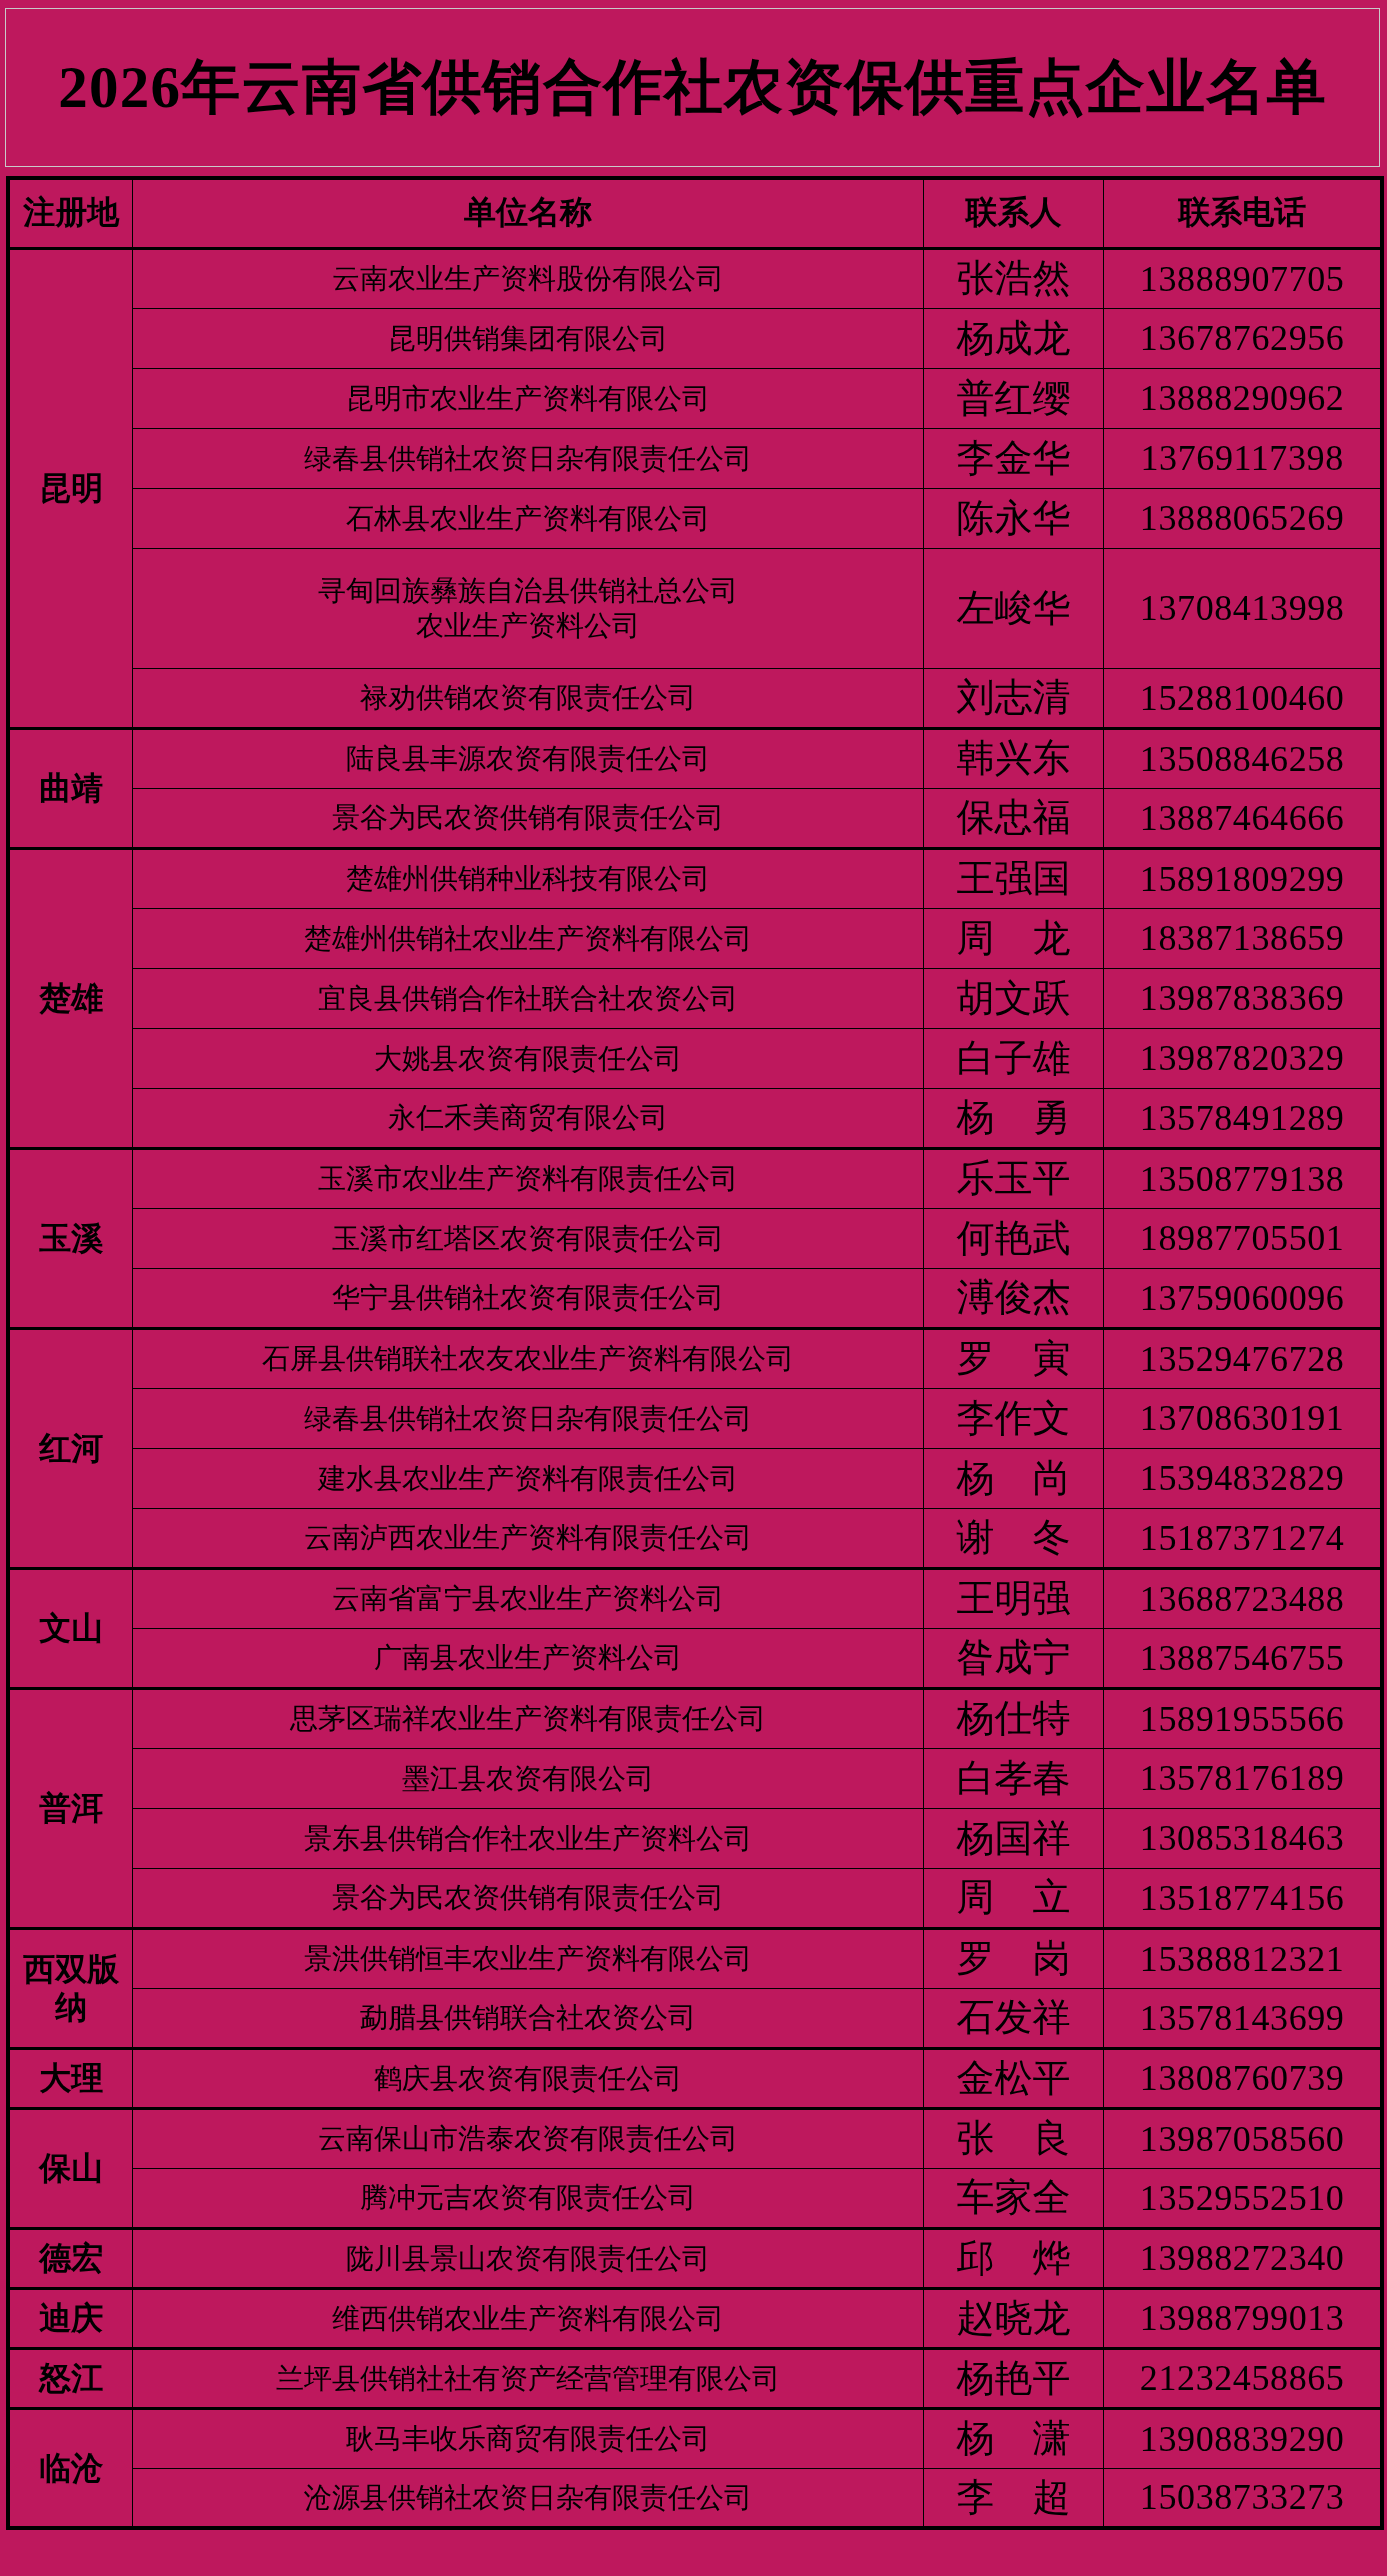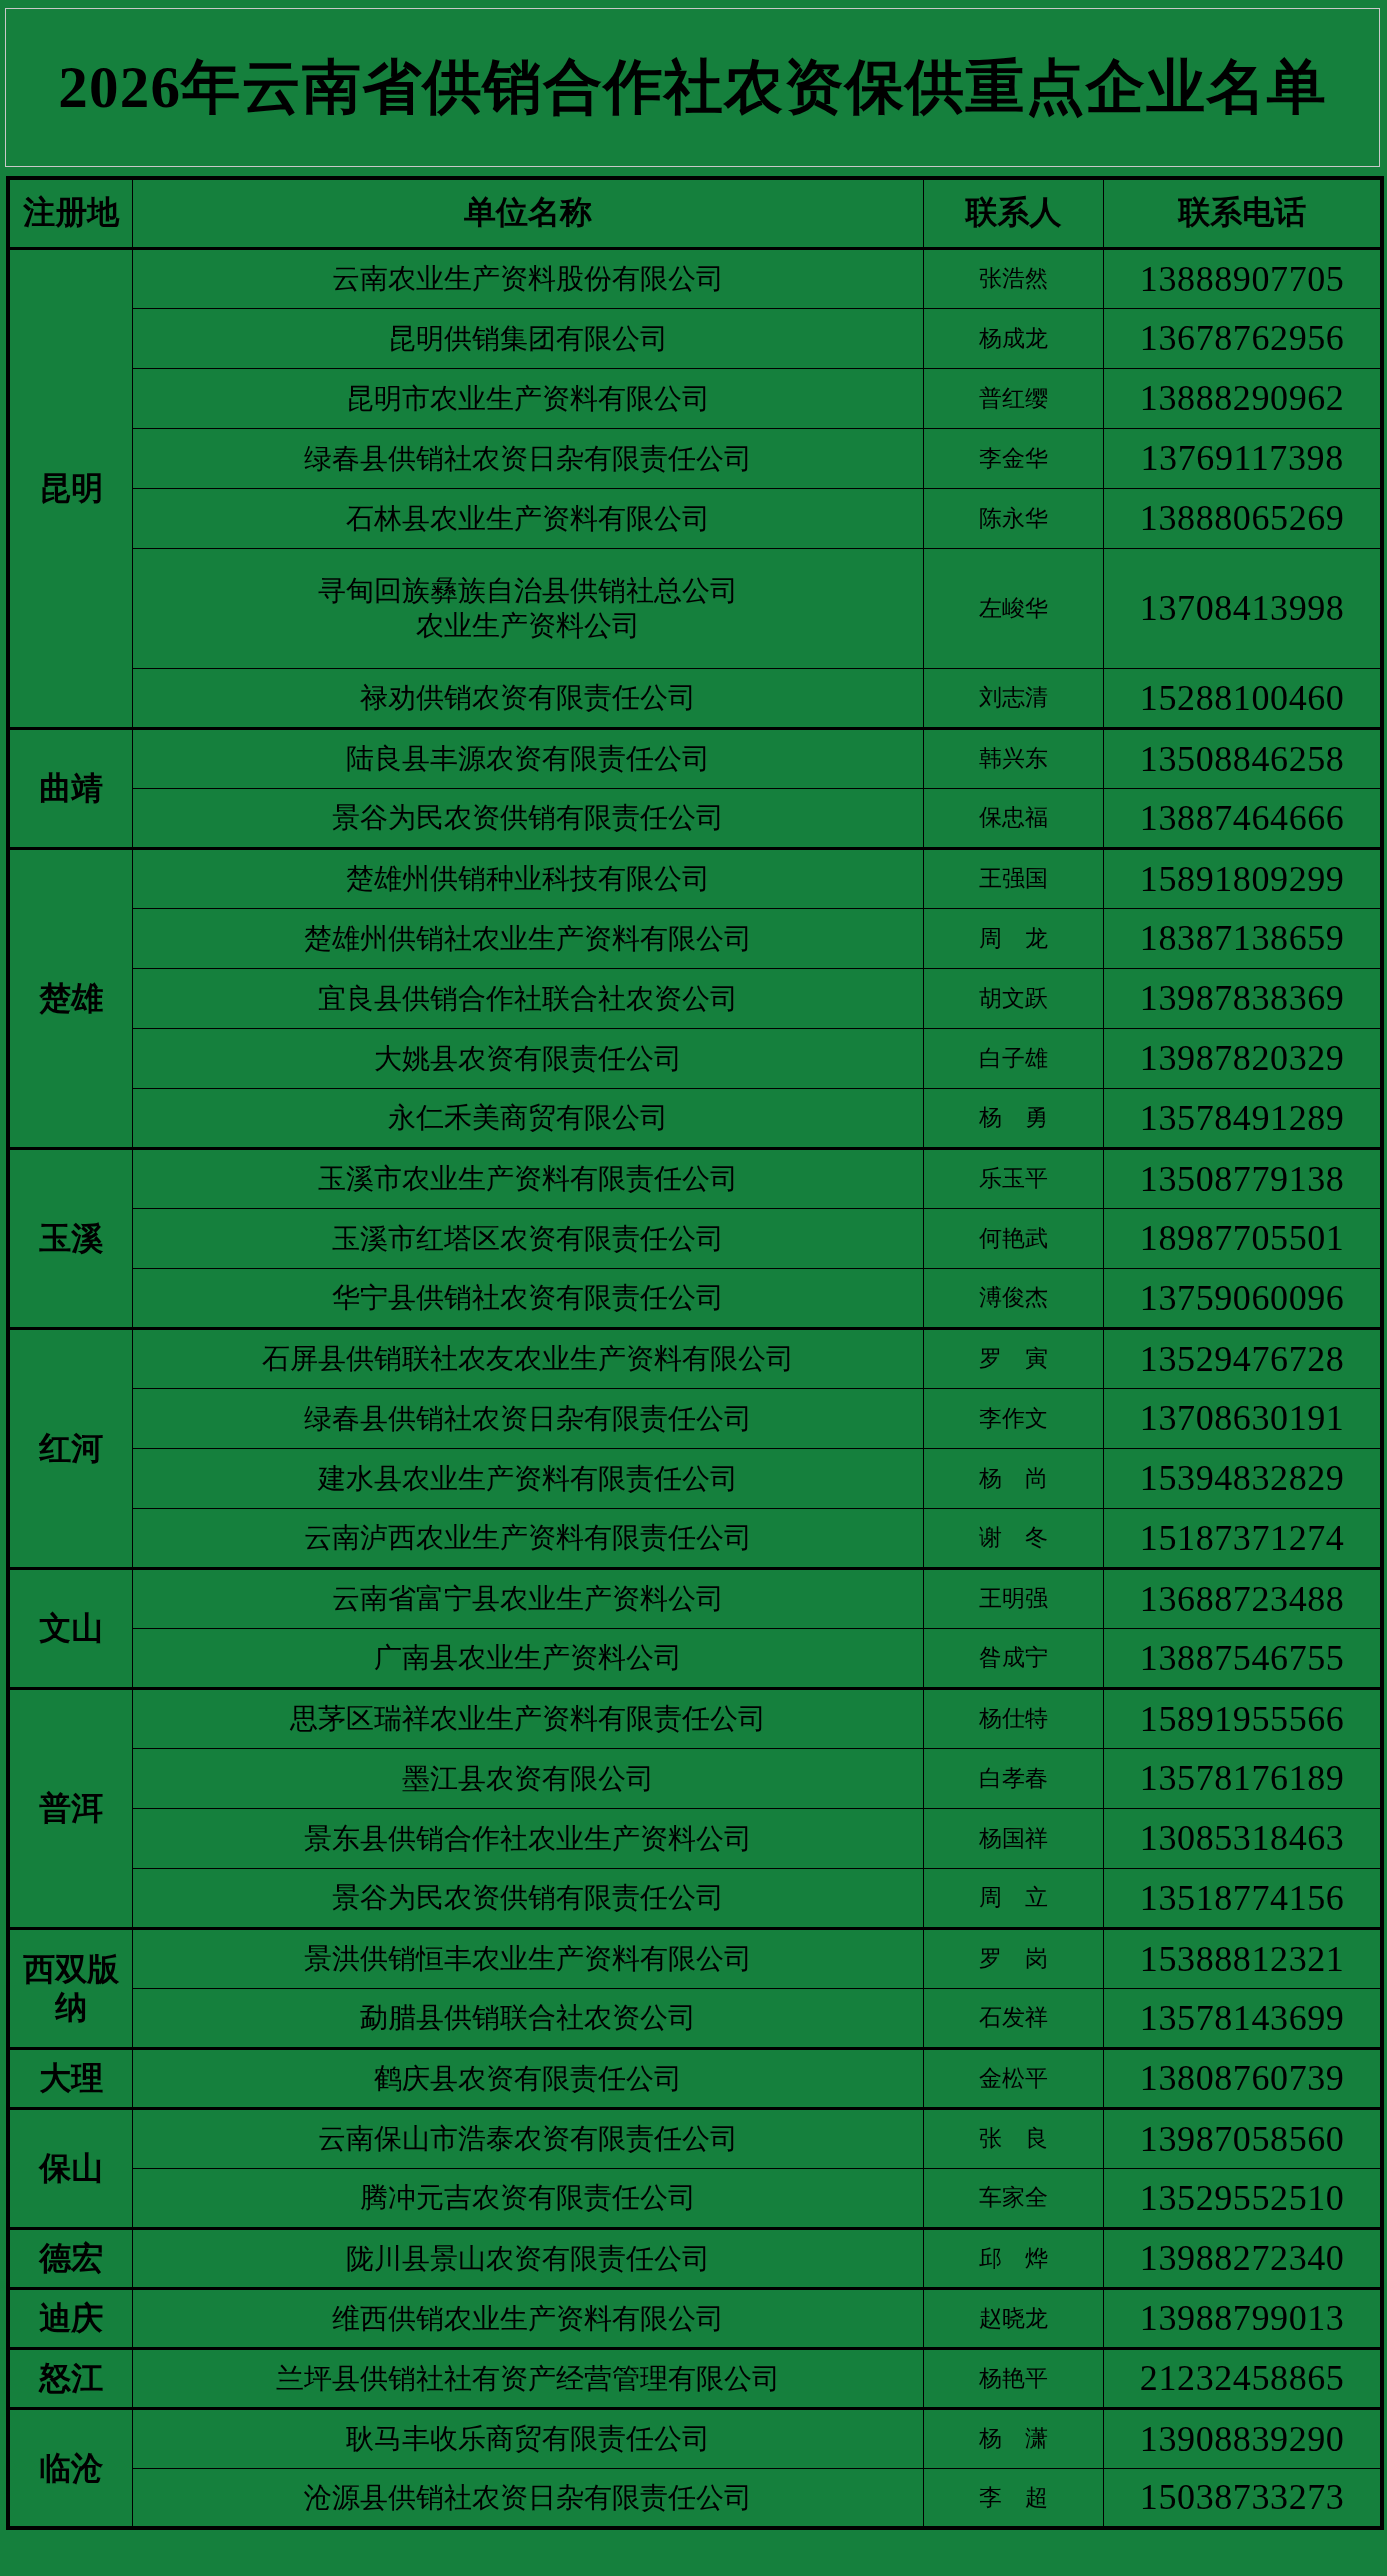--- a/index.html
+++ b/index.html
@@ -8,21 +8,21 @@
     background: #ffffff;
     width: 1387px;
     height: 2576px;
     font-family: "Liberation Serif", "DejaVu Serif", serif;
     color: #000;
   }
   .page {
     position: relative;
     width: 1387px;
     height: 2576px;
-    background: #15803d;
+    background: #be185d;
     overflow: hidden;
   }
   .title-block {
     position: absolute;
     left: 5.1px;
     top: 8.3px;
     width: 1375px;
     height: 159px;
     border: 1.3px solid #c9c9c9;
     box-sizing: border-box;
@@ -65,21 +65,21 @@
     line-height: 1.2;
     padding: 0 6.4px;
   }
   td.company {
     font-size: 28px;
     white-space: pre-line;
     line-height: 1.25;
     margin-left: 40px;
   }
   td.contact {
-    font-size: 23px;
+    font-size: 38px;
     white-space: pre;
   }
   td.phone {
     font-size: 36px;
     font-family: "Liberation Serif", "DejaVu Serif", serif;
     letter-spacing: 0.6px;
     margin-left: 9px;
   }
 </style>
 </head>

